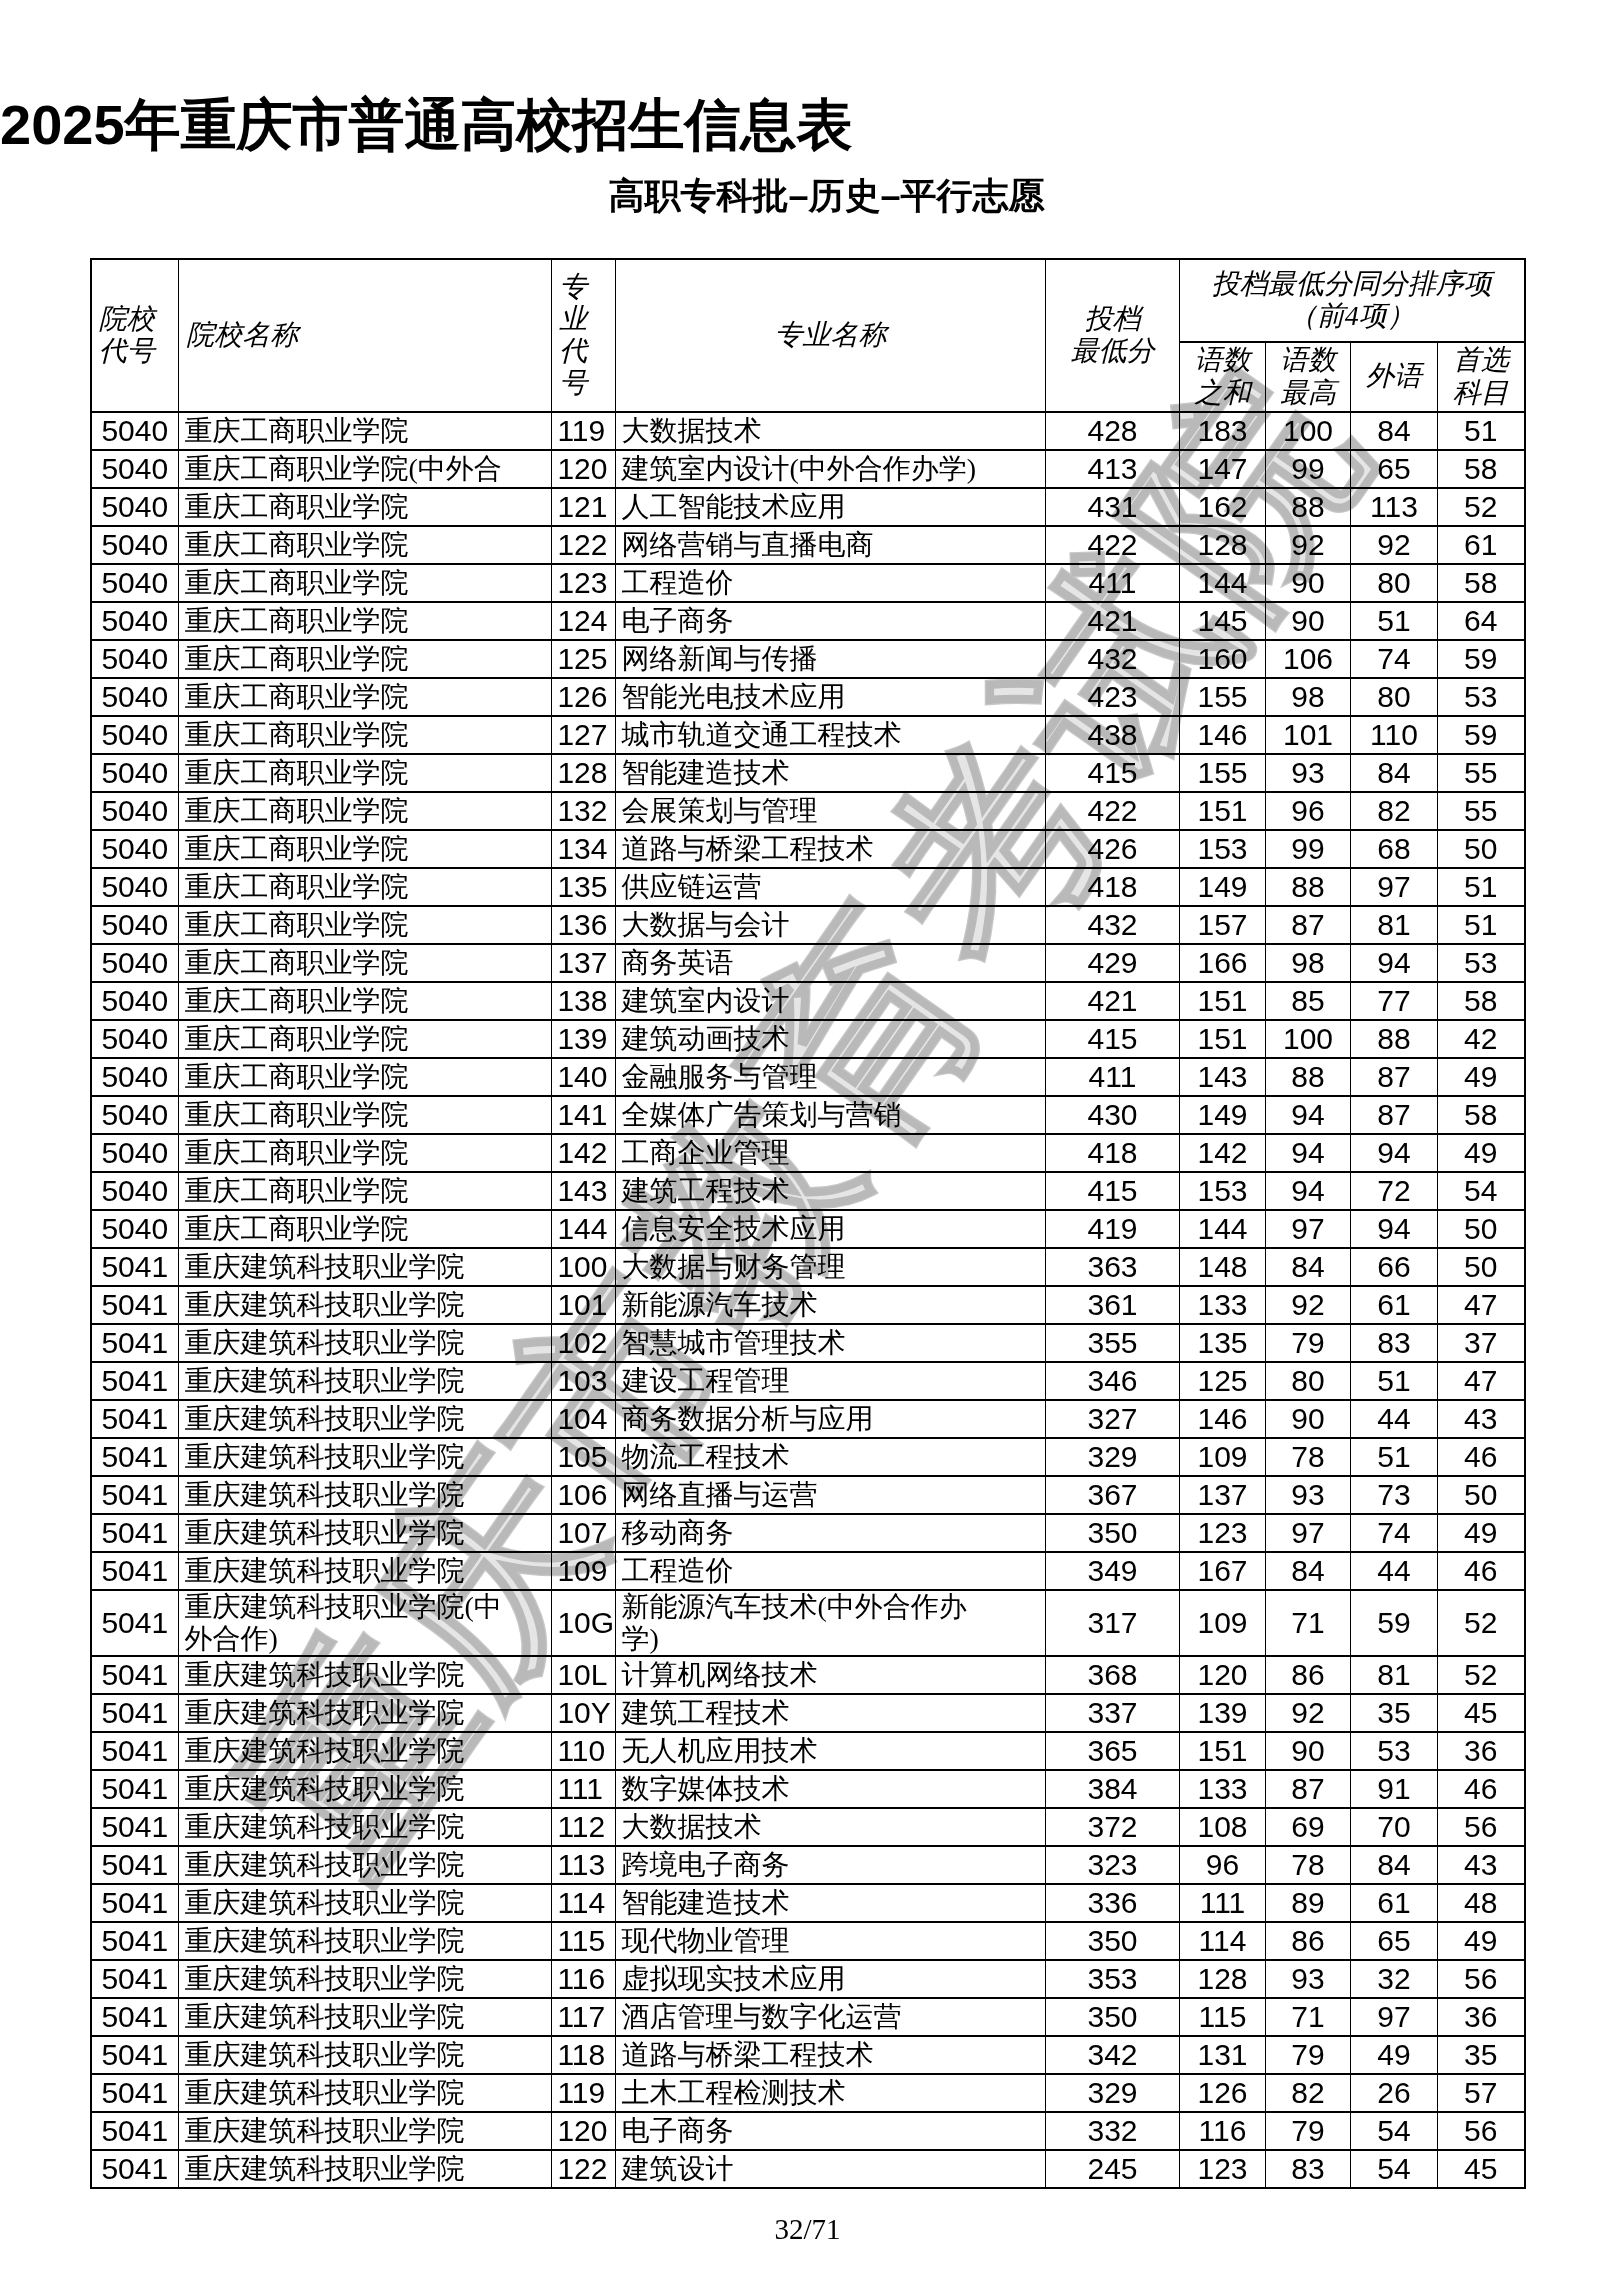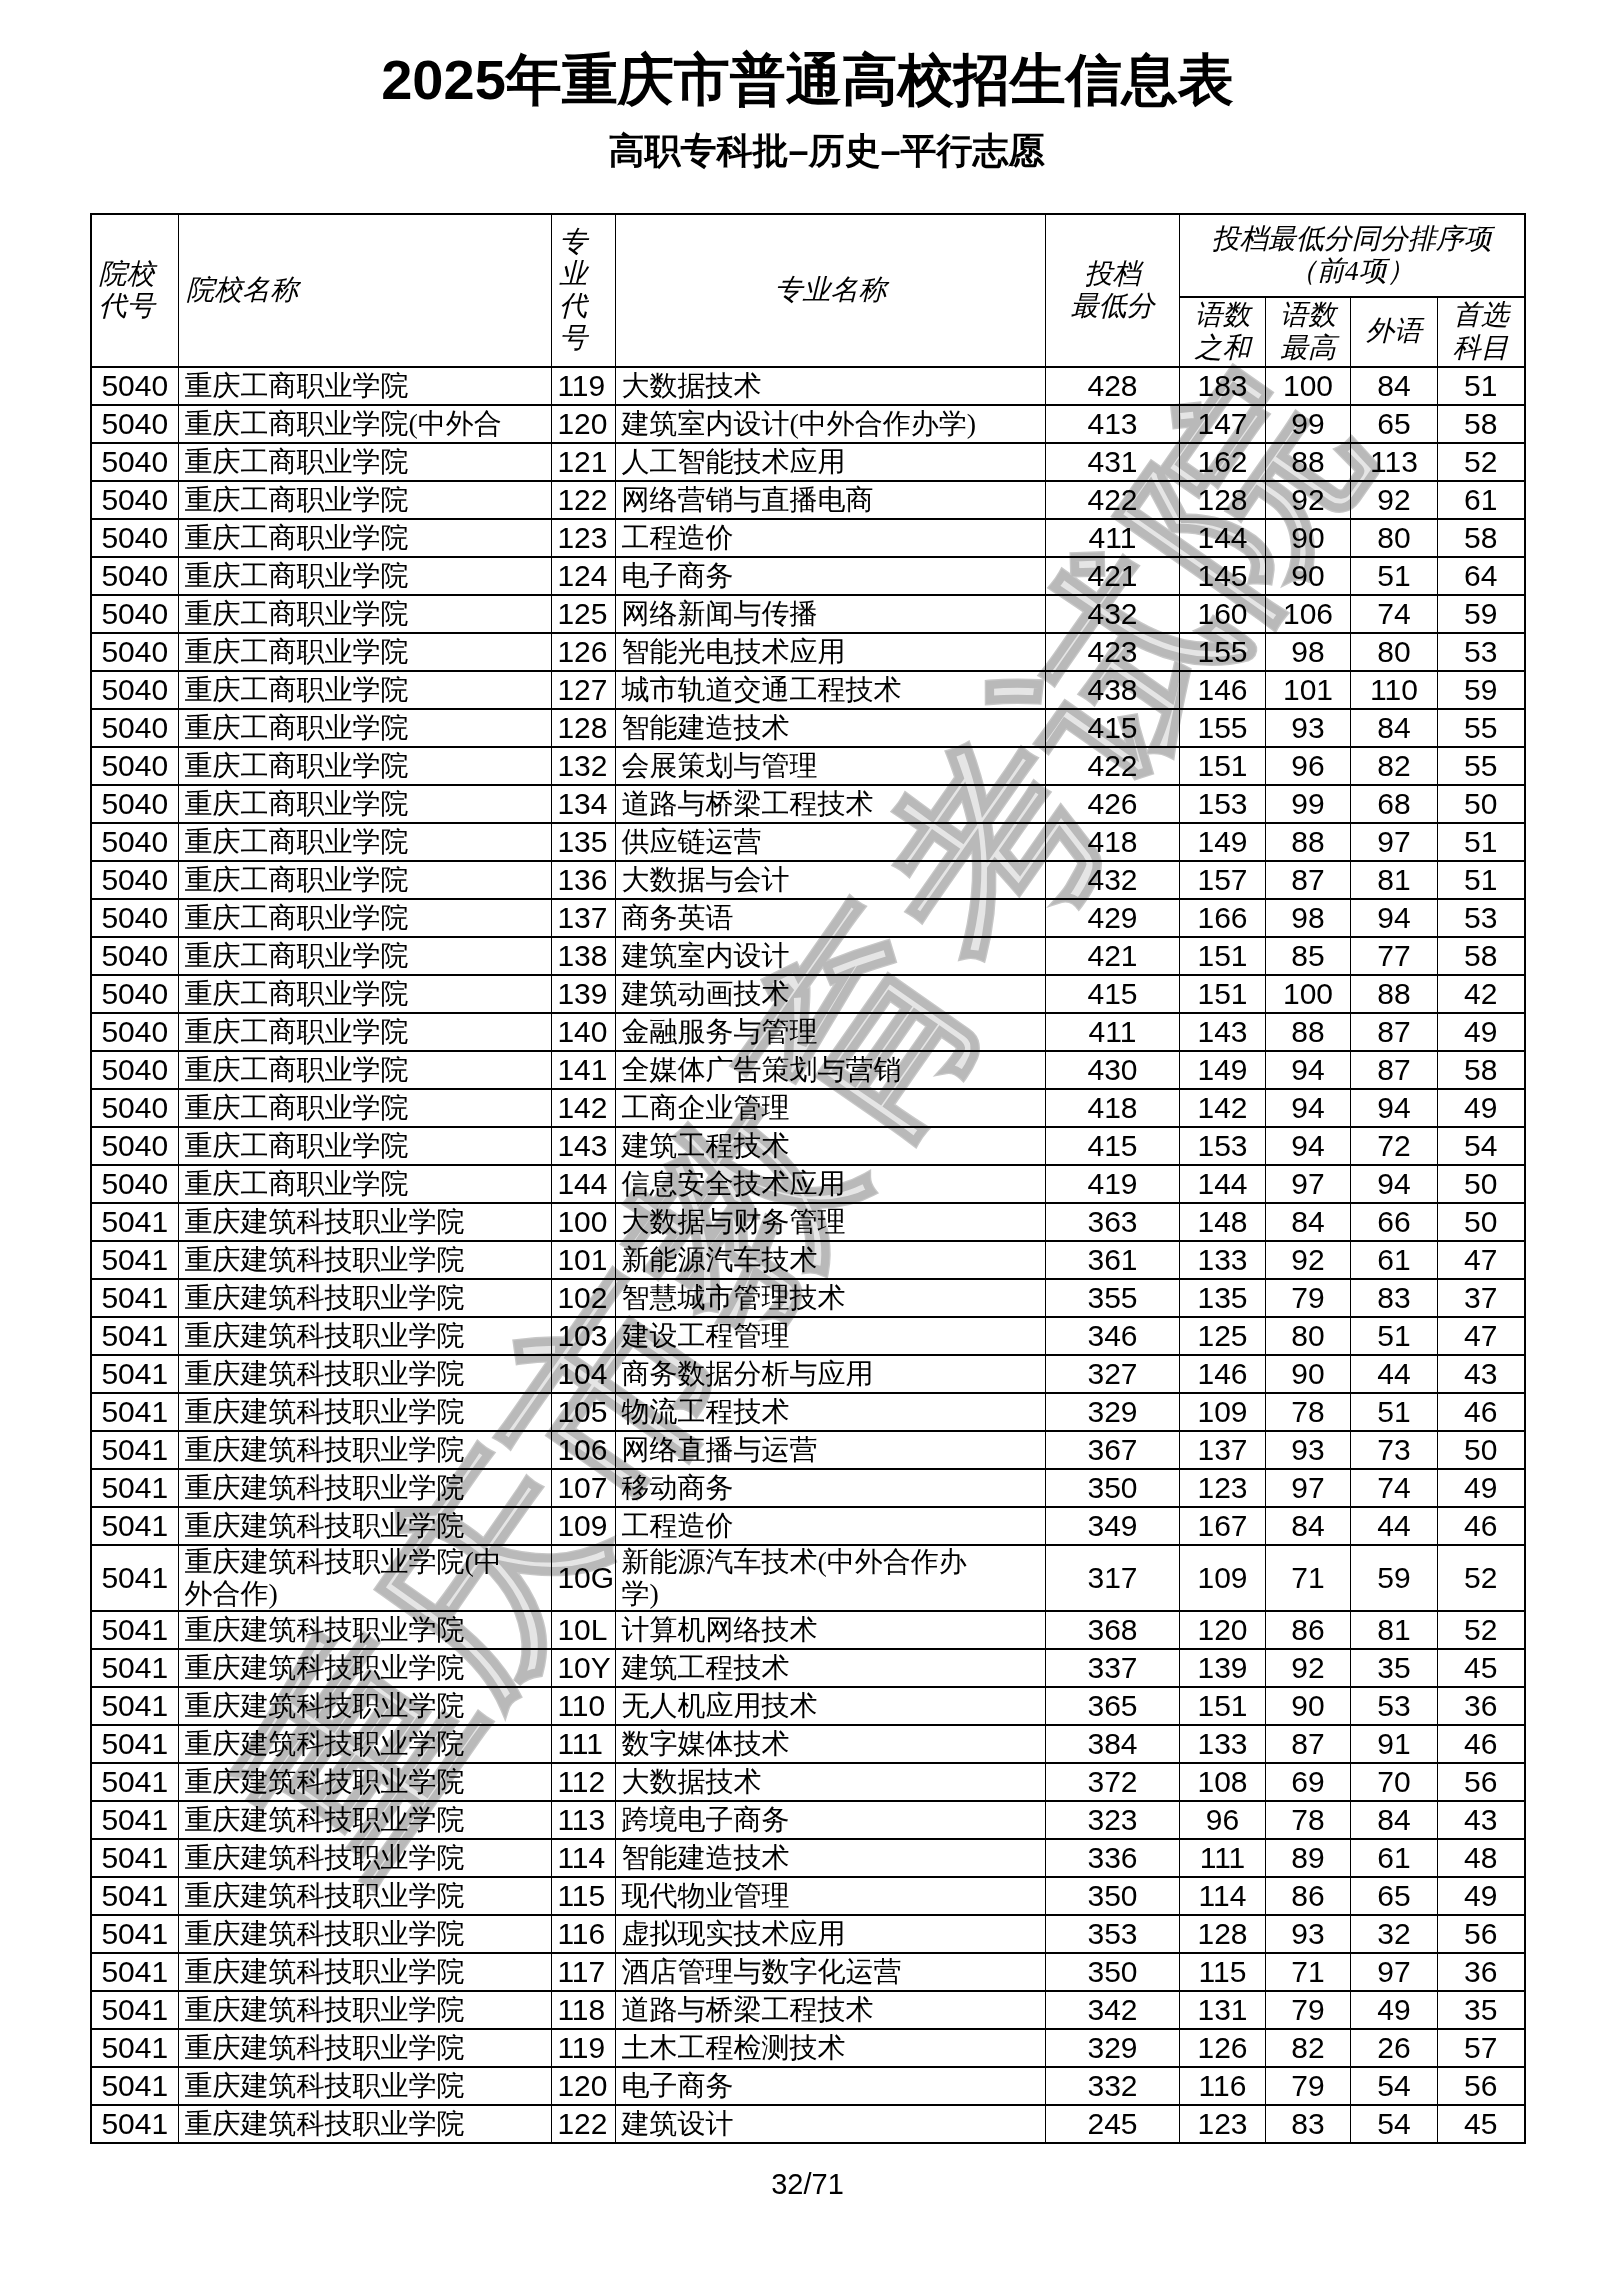--- a/index.html
+++ b/index.html
@@ -23,22 +23,22 @@
     font-size: 213px;
     letter-spacing: 7.2px;
     white-space: nowrap;
     color: rgba(178, 178, 178, 0.34);
     -webkit-text-stroke: 2.7px rgba(130, 130, 130, 0.45);
     z-index: 0;
     pointer-events: none;
   }
   .doc-title {
     position: relative; z-index: 1;
-    margin: 51px 0 0 0;
-    text-align: center;
+    margin: 96px 0 0 0;
+    text-align: left;
     font-family: "Liberation Sans", sans-serif;
     font-weight: bold;
     font-size: 56px;
     line-height: 1.05;
   }
   .doc-subtitle {
     position: relative; z-index: 1;
     margin: 22px 0 0 0;
     text-align: center;
     font-family: "Liberation Sans", sans-serif;
@@ -79,21 +79,21 @@
     padding: 0.9px 5.4px;
     white-space: pre-line;
   }
   .num { font-family: "Liberation Sans", sans-serif; font-size: 30px; }
   .c { text-align: center; }
   .l { text-align: left; }
   .page-footer {
     position: relative; z-index: 1;
     margin-top: 23.5px;
     text-align: center;
-    font-family: Liberation Sans, sans-serif;
+    font-family: Liberation Serif, serif;
     font-size: 29px;
   }
 </style>
 </head>
 <body>
 
 <div class="page">
 
   <div class="watermark">重庆市教育考试院</div>
 

